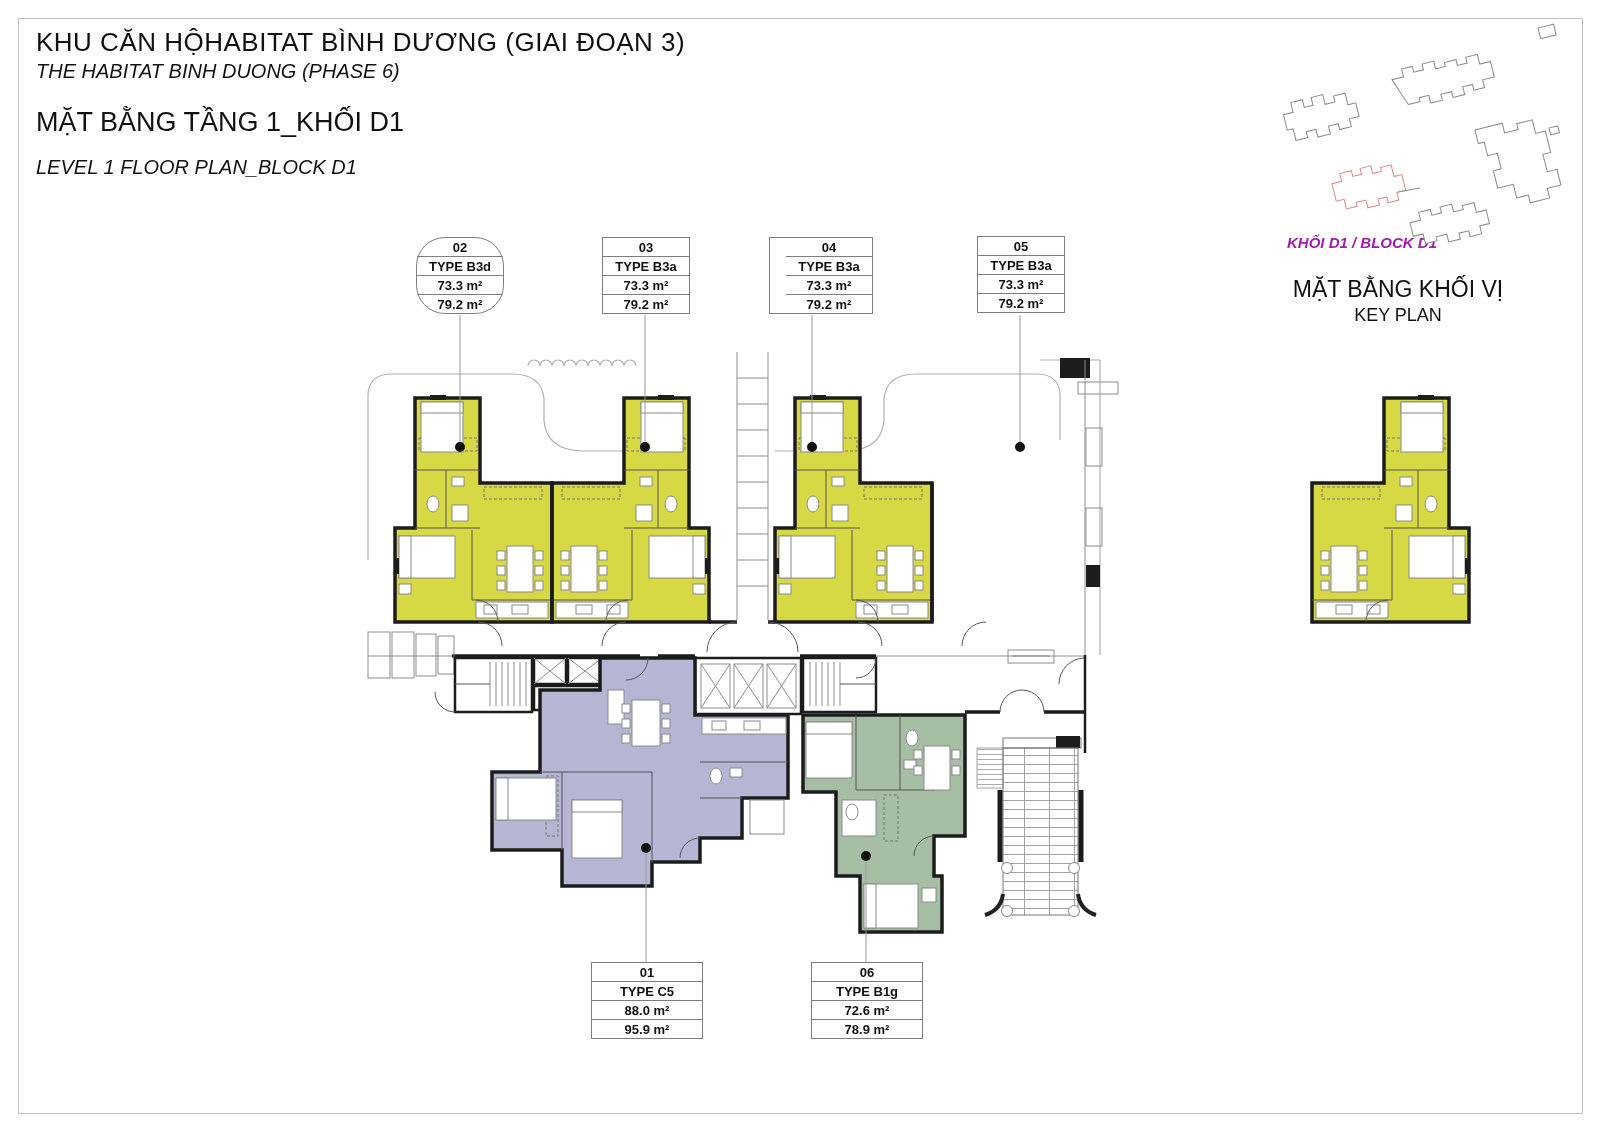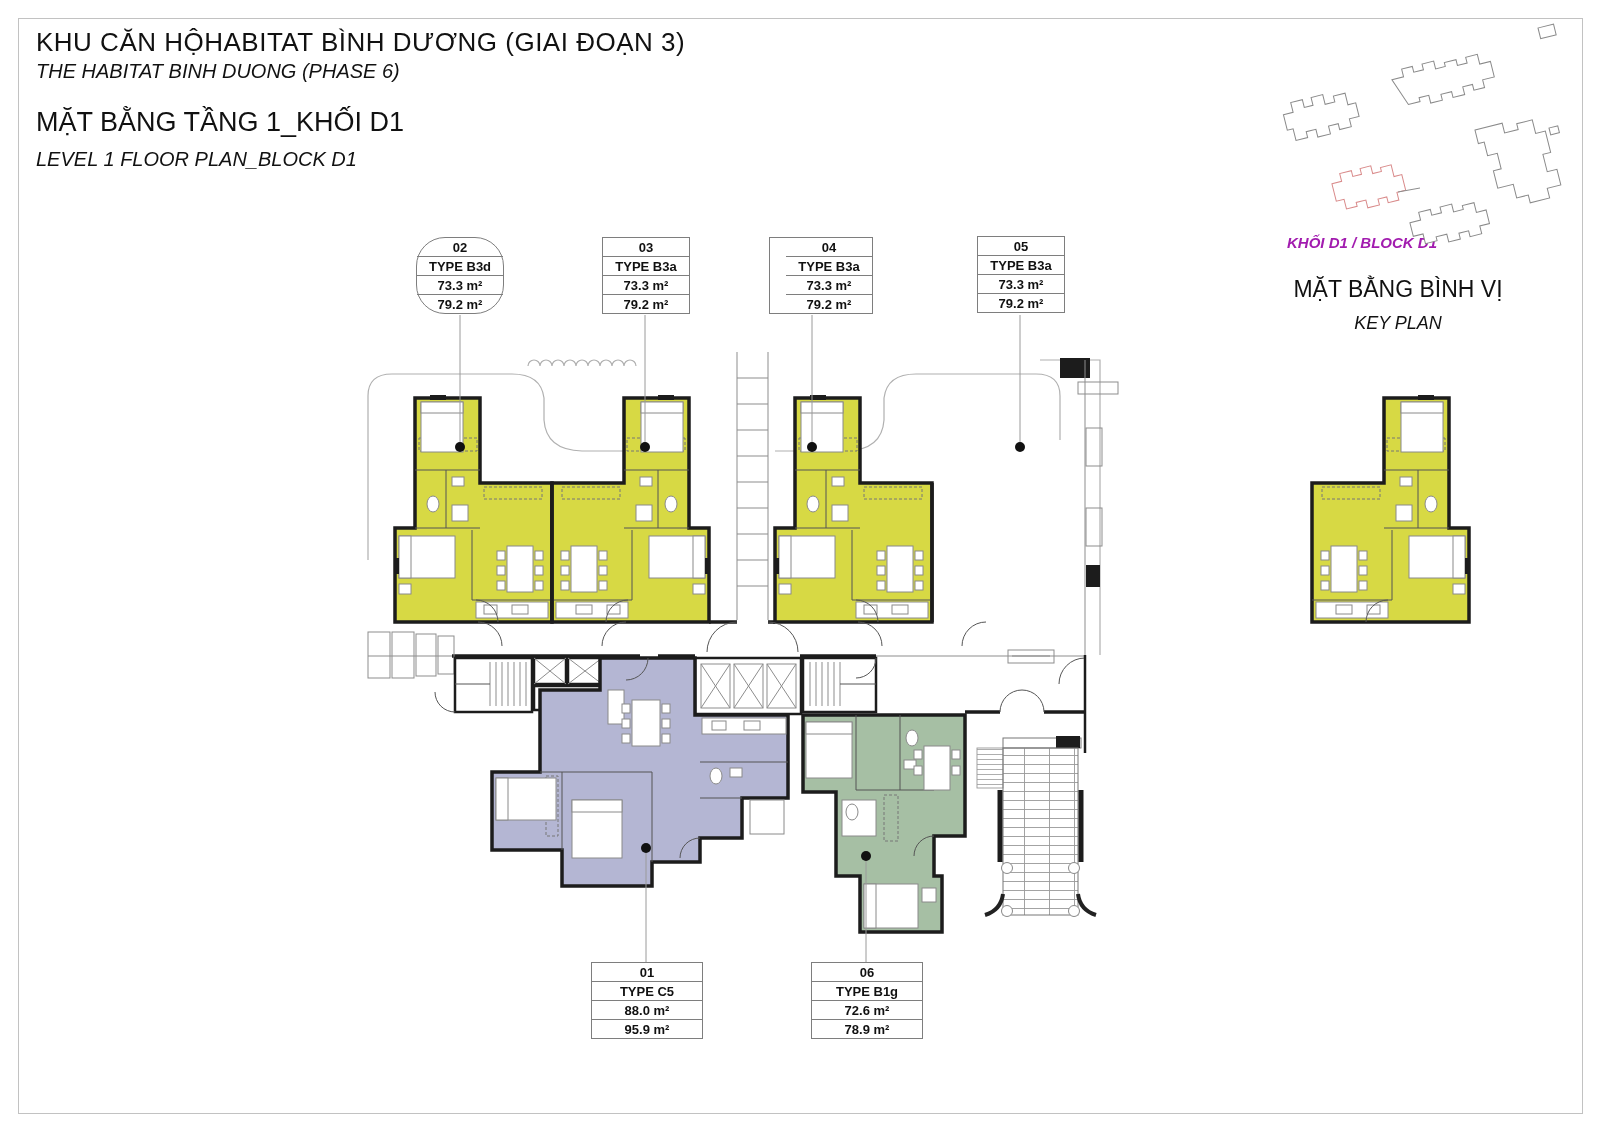--- a/index.html
+++ b/index.html
@@ -5,27 +5,27 @@
   html,body{margin:0;padding:0;background:#fff;}
   .sheet{position:relative;width:1600px;height:1131px;background:#fff;overflow:hidden;
          font-family:"Liberation Sans",sans-serif;color:#111;}
   .frame{position:absolute;left:18px;top:18px;width:1563px;height:1094px;
          border:1px solid #c2c2c2;}
   
   .hdr{position:absolute;left:36px;top:28px;line-height:1.15;}
   .t-vi{font-size:26px;letter-spacing:.5px;white-space:nowrap;}
   .t-en{font-size:20px;font-style:italic;margin-top:2px;}
   .s-vi{font-size:27px;margin-top:24px;white-space:nowrap;}
-  .s-en{font-size:20px;font-style:italic;margin-top:10px;}
+  .s-en{font-size:20px;font-style:italic;margin-top:18px;}
   
   .kp-red{position:absolute;left:1287px;top:234px;font-size:15px;font-weight:bold;
           font-style:italic;color:#a21caf;white-space:nowrap;}
   .kp-title{position:absolute;left:1268px;top:276px;width:260px;text-align:center;}
   .kp-vi{font-size:23px;}
-  .kp-en{font-size:18px;font-style:italic;margin-top:10px;}
+  .kp-en{font-size:18px;margin-top:2px;}
   
   .unit-label{position:absolute;width:86px;background:#fff;border:1px solid #7e7e7e;
       font-size:13px;font-weight:bold;text-align:center;z-index:3;}
   .unit-label.wide{width:110px;}
   .unit-label>div{padding:2px 3px 1px;border-top:1px solid #7e7e7e;}
   .unit-label>div:first-child{border-top:none;}
   svg{position:absolute;left:0;top:0;z-index:1;}
   
   .wall{fill:none;stroke:#1c1c1c;stroke-width:3.5;}
   .wall2{fill:none;stroke:#1c1c1c;stroke-width:2.5;}
@@ -47,21 +47,21 @@
 
   <div class="hdr">
     <div class="t-vi">KHU CĂN HỘHABITAT BÌNH DƯƠNG (GIAI ĐOẠN 3)</div>
     <div class="t-en">THE HABITAT BINH DUONG (PHASE 6)</div>
     <div class="s-vi">MẶT BẰNG TẦNG 1_KHỐI D1</div>
     <div class="s-en">LEVEL 1 FLOOR PLAN_BLOCK D1</div>
   </div>
 
   <div class="kp-red">KHỐI D1 / BLOCK D1</div>
   <div class="kp-title">
-    <div class="kp-vi">MẶT BẰNG BÌNH VỊ</div>
+    <div class="kp-vi">MẶT BẰNG KHỐI VỊ</div>
     <div class="kp-en">KEY PLAN</div>
   </div>
 
   <div class="unit-label" style="left:416px;top:237px;border-radius:29px;">
     <div>02</div>
     <div>TYPE B3d</div>
     <div>73.3 m²</div>
     <div>79.2 m²</div>
   </div>
   <div class="unit-label" style="left:602px;top:237px;">

